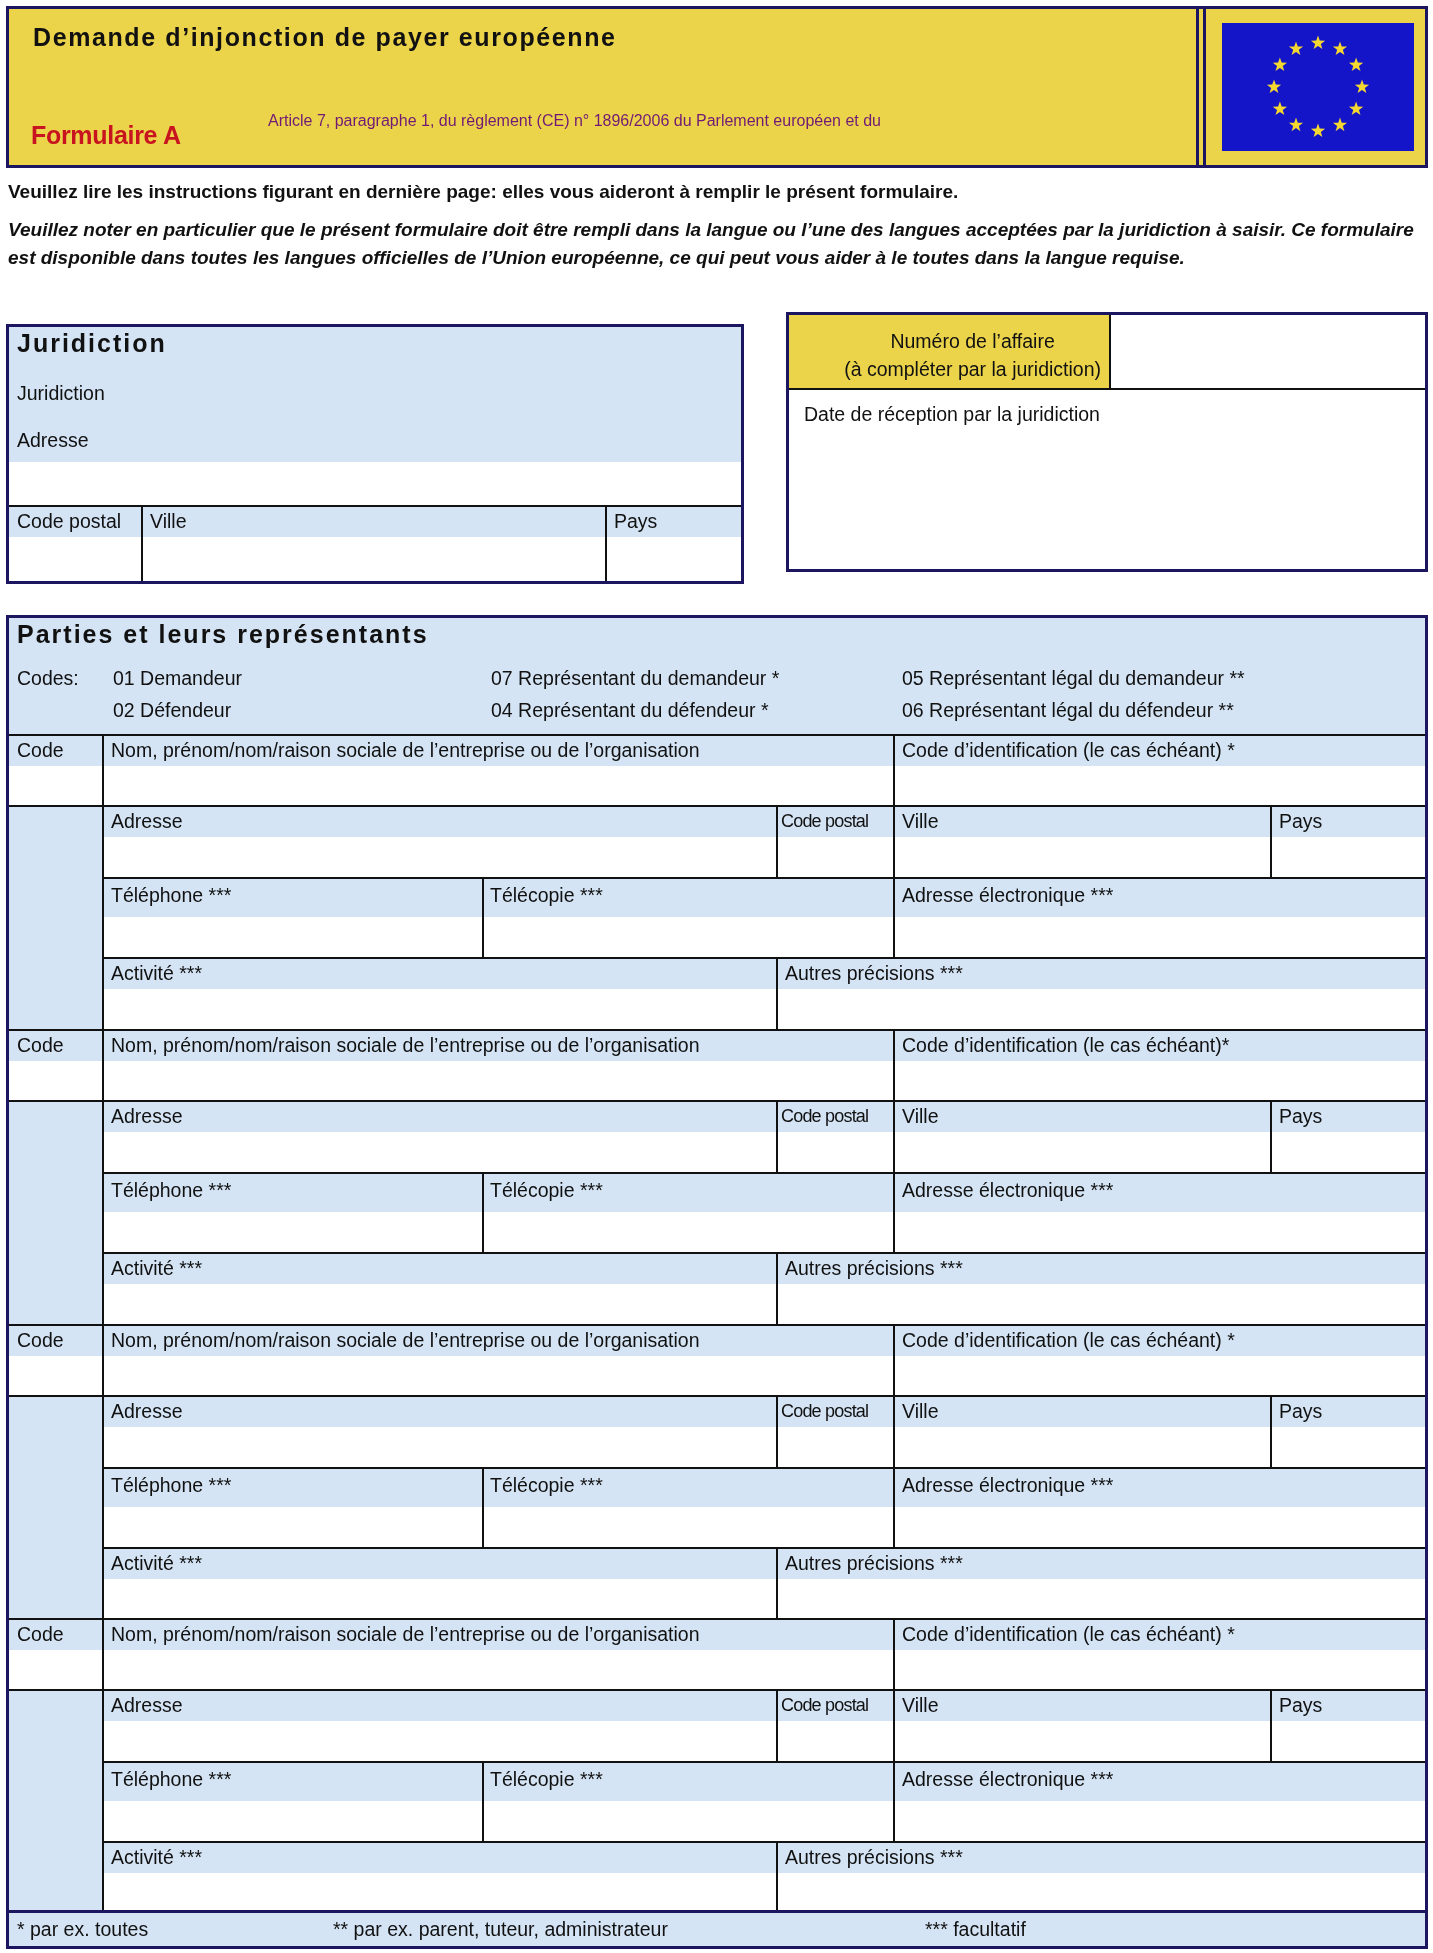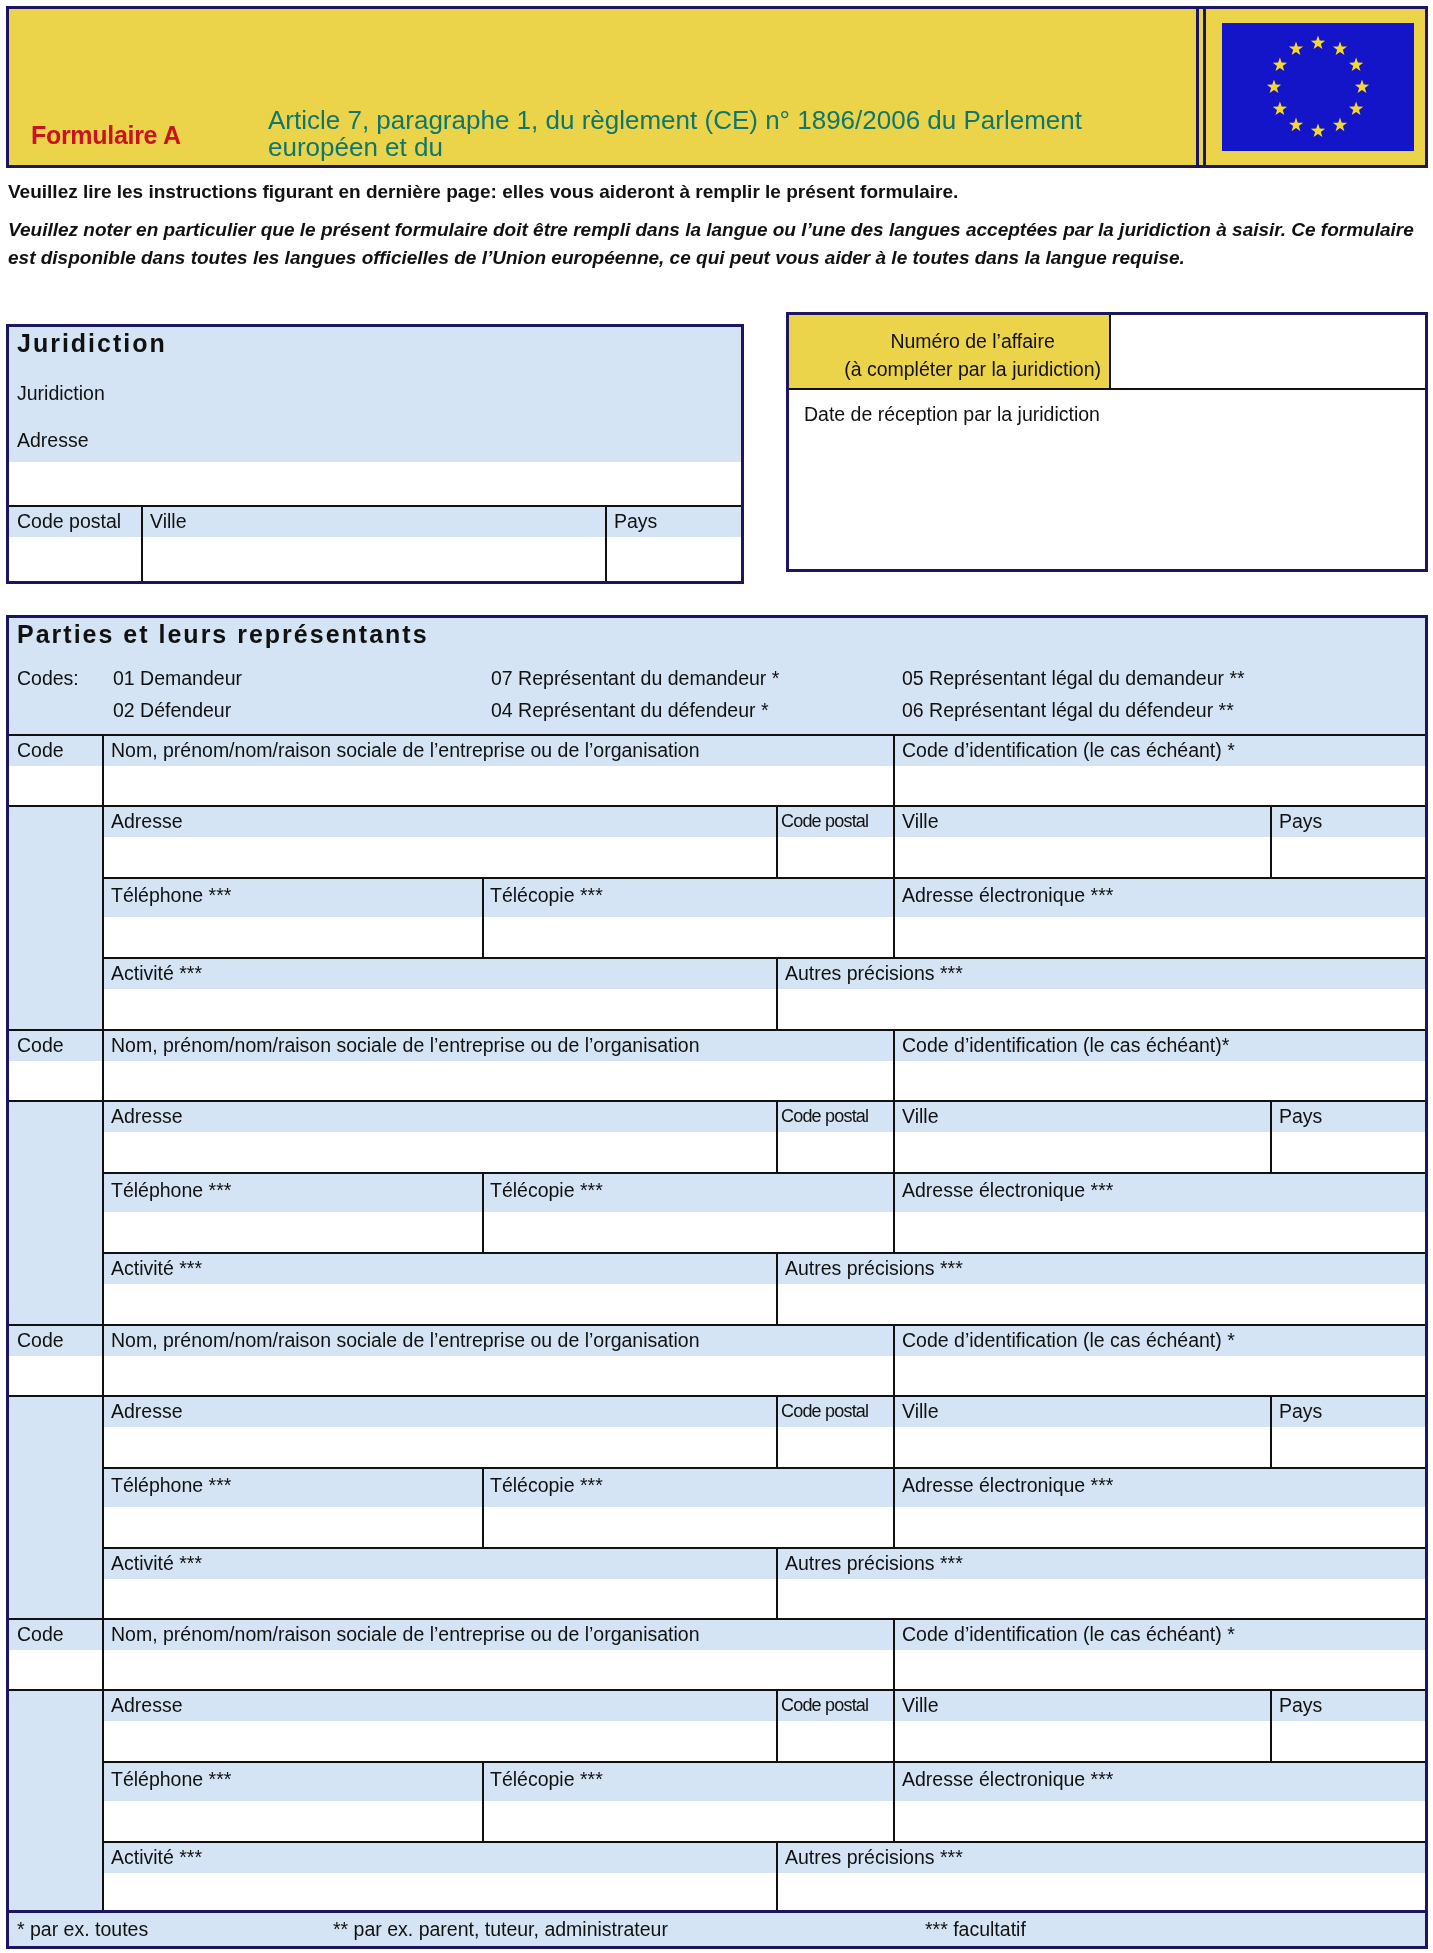--- a/index.html
+++ b/index.html
@@ -5,21 +5,21 @@
   * { box-sizing: border-box; margin: 0; padding: 0; }
   html, body { width: 1433px; height: 1953px; background: #fff; overflow: hidden; }
   body { font-family: "Liberation Sans", sans-serif; color: #111; position: relative; }
   .abs { position: absolute; }
 
   
   .header { left: 6px; top: 6px; width: 1422px; height: 162px; border: 3px solid #1c1560; background: #ecd44a; }
   .header .divider { position: absolute; left: 1187px; top: 0; width: 10px; height: 100%; border-left: 3px solid #1c1560; border-right: 3px solid #1c1560; }
   .header h1 { position: absolute; left: 24px; top: 14px; font-size: 25px; font-weight: bold; letter-spacing: 1.6px; color: #111; }
   .header .form-id { position: absolute; left: 22px; top: 112px; font-size: 25px; font-weight: bold; color: #c8141e; letter-spacing: -0.3px; }
-  .header .ref { position: absolute; left: 259px; top: 98px; font-size: 26px; line-height: 27px; color: #0f766e; width: 900px; }
+  .header .ref { position: absolute; left: 259px; top: 98px; font-size: 16px; line-height: 27px; color: #701a75; width: 900px; }
   .flag { position: absolute; left: 1213px; top: 14px; width: 192px; height: 128px; background: #1414c8; }
 
   
   .instr1 { left: 8px; top: 181px; font-size: 19px; font-weight: bold; }
   .instr2 { left: 8px; top: 216px; width: 1420px; font-size: 19px; font-weight: bold; font-style: italic; line-height: 28px; }
 
   
   .box { border: 3px solid #1c1560; background: #fff; }
   .blue { background: #d4e4f4; }
   .cell { position: absolute; }
@@ -36,20 +36,21 @@
   .case { left: 786px; top: 312px; width: 642px; height: 260px; }
 
   
   .parties { left: 6px; top: 615px; width: 1422px; height: 1334px; background: #d4e4f4; }
   .party { position: absolute; left: 0; width: 1416px; height: 295px; }
 </style>
 </head>
 <body>
 
 <div class="abs header">
+  <h1>Demande d’injonction de payer européenne</h1>
   <div class="form-id">Formulaire A</div>
   <div class="ref">
     <div>Article 7, paragraphe 1, du règlement (CE) n° 1896/2006 du Parlement européen et du</div>
   </div>
   <div class="divider"></div>
   <div class="flag">
     <svg width="192" height="128" viewBox="0 0 192 128" id="flag-svg">
         <polygon points="96.00,12.50 97.76,17.57 103.13,17.68 98.85,20.93 100.41,26.07 96.00,23.00 91.59,26.07 93.15,20.93 88.87,17.68 94.24,17.57" fill="#f4d830"></polygon>
         <polygon points="118.00,18.39 119.76,23.47 125.13,23.58 120.85,26.82 122.41,31.96 118.00,28.89 113.59,31.96 115.15,26.82 110.87,23.58 116.24,23.47" fill="#f4d830"></polygon>
         <polygon points="134.11,34.50 135.87,39.57 141.24,39.68 136.96,42.93 138.51,48.07 134.11,45.00 129.70,48.07 131.25,42.93 126.97,39.68 132.34,39.57" fill="#f4d830"></polygon>

